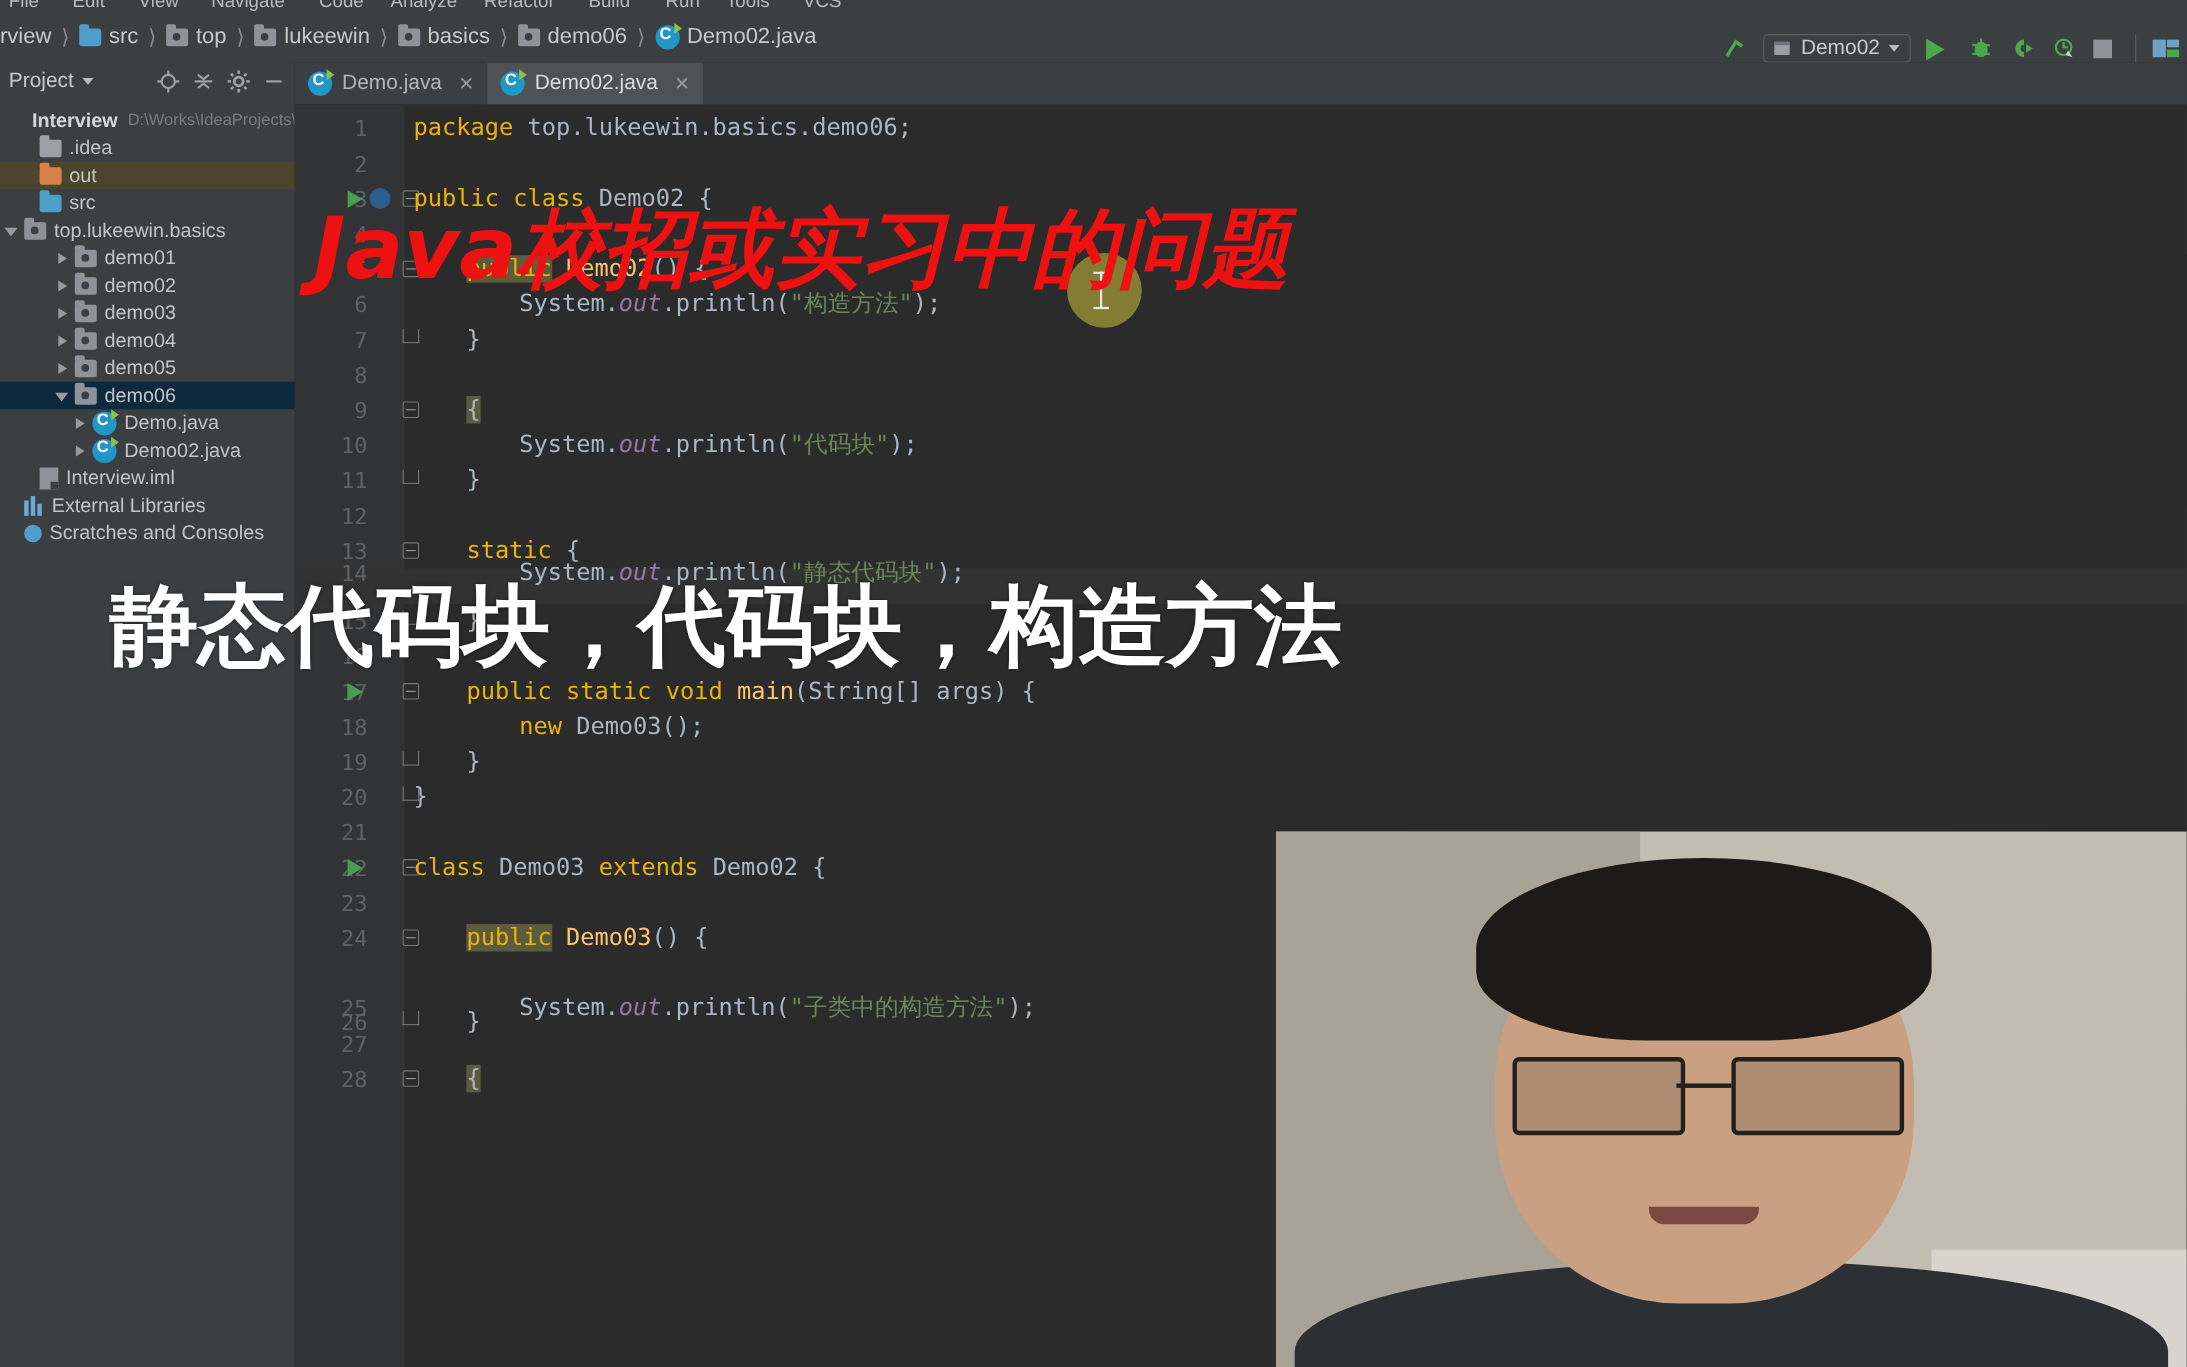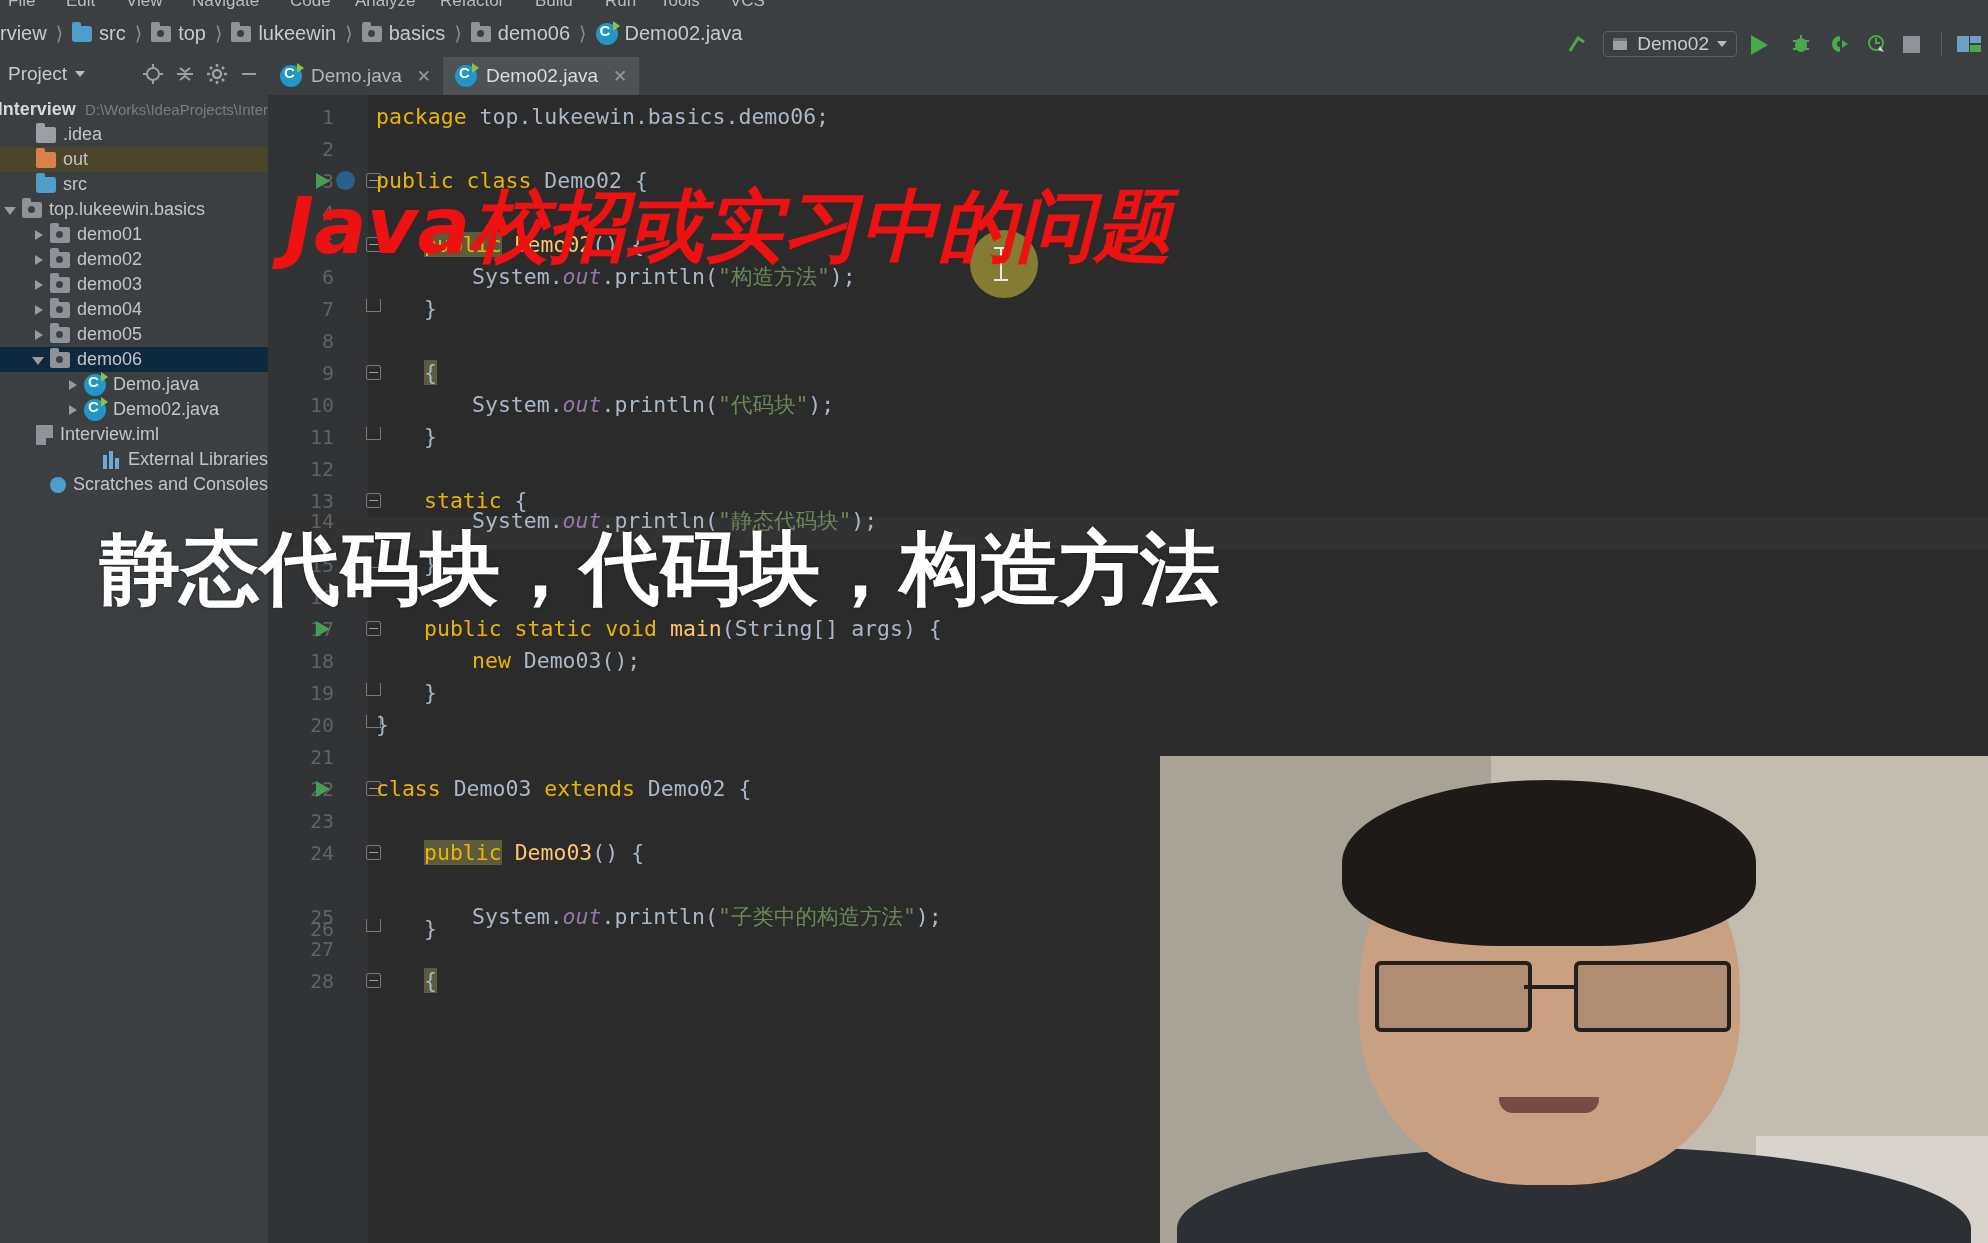--- a/index.html
+++ b/index.html
@@ -129,22 +129,22 @@
   .arrow.closed::after{
     content:""; position:absolute; left:3px; top:2px;
     width:0;height:0;border-left:8px solid #9a9a9a;border-top:5px solid transparent;border-bottom:5px solid transparent;
   }
   .arrow.open::after{
     content:""; position:absolute; left:0px; top:4px;
     width:0;height:0;border-top:8px solid #9a9a9a;border-left:6px solid transparent;border-right:6px solid transparent;
   }
   .row .lbl { margin-left:7px; }
   .row .sub { color:#7b7b7b; font-size:15px; margin-left:9px; }
-  .ind0{padding-left:4px;justify-content:flex-end;} .ind1{padding-left:18px;} .ind2{}
-  .ind3{padding-left:32px;} .ind4{padding-left:66px;}
+  .ind0{padding-left:4px;} .ind1{padding-left:18px;} .ind2{}
+  .ind3{padding-left:50px;} .ind4{padding-left:66px;}
   .bold{font-weight:bold;color:#d6d6d6;}
   .ic-iml{width:17px;height:20px;background:#8d9399;border-radius:1px;position:relative;}
   .ic-iml::after{content:"";position:absolute;right:0;bottom:0;width:7px;height:7px;background:#3c3f41;}
   .ic-lib{width:18px;height:18px;position:relative;}
   .ic-lib span{position:absolute;bottom:0;width:4px;background:#6ea8d8;}
   .ic-scratch{width:16px;height:16px;border-radius:50%;background:#4d9ec9;}
 
   
   .editor-wrap { position:absolute; left:268px; top:57px; width:1720px; height:1186px; background:#2b2b2b;}
   .tabs { height:38px; background:#3c3f41; display:flex; align-items:stretch;}

